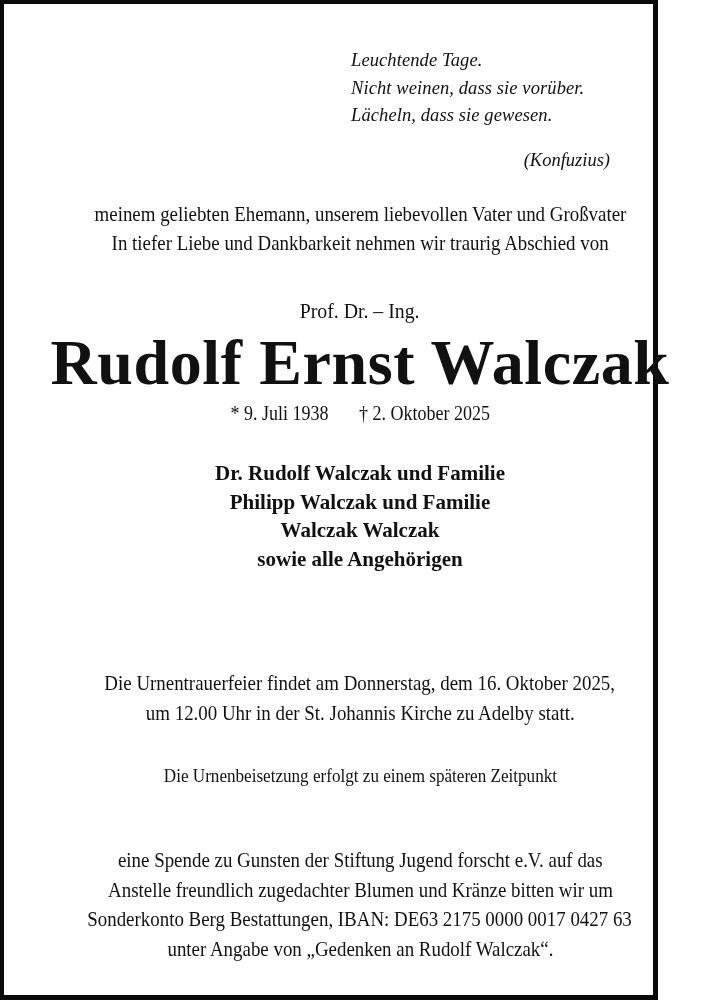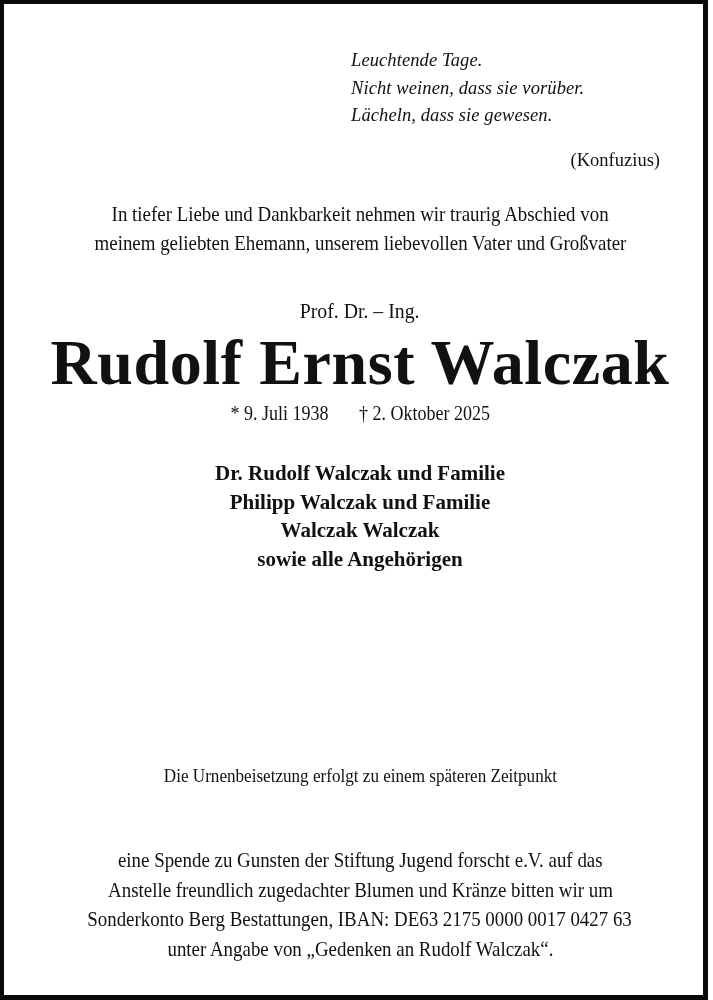--- a/index.html
+++ b/index.html
@@ -11,21 +11,21 @@
       width: 713px;
       height: 1000px;
       overflow: hidden;
       position: relative;
       font-family: "Liberation Serif", "DejaVu Serif", serif;
       color: #111111;
     }
     .frame {
       position: absolute;
       left: 0; top: 0;
-      width: 708px; height: 1000px;
+      width: 658px; height: 1000px;
       box-sizing: border-box;
       border-top: 4px solid #0a0a0a;
       border-left: 4px solid #0a0a0a;
       border-right: 5px solid #0a0a0a;
       border-bottom: 5px solid #0a0a0a;
       background: #ffffff;
     }
     .abs { position: absolute; white-space: nowrap; }
 
     
@@ -34,20 +34,21 @@
       top: 43px;
       font-style: italic;
       font-size: 18.5px;
       line-height: 27.5px;
       letter-spacing: 0.1px;
     }
     .quote-line { display: block; }
     .quote-author {
       right: 43px;
       top: 143px;
+      font-style: italic;
       font-size: 18.5px;
       line-height: 27px;
     }
 
     .center-block {
       position: absolute;
       left: 4px;
       width: 704px;
       text-align: center;
     }
@@ -115,22 +116,22 @@
 <div class="frame">
 
   <div class="abs quote">
     <span class="quote-line">Leuchtende Tage.</span>
     <span class="quote-line">Nicht weinen, dass sie vorüber.</span>
     <span class="quote-line">Lächeln, dass sie gewesen.</span>
   </div>
   <div class="abs quote-author">(Konfuzius)</div>
 
   <div class="center-block intro">
+    <span class="intro-line"><span class="cond">meinem geliebten Ehemann, unserem liebevollen Vater und Großvater</span></span>
     <span class="intro-line"><span class="cond">In tiefer Liebe und Dankbarkeit nehmen wir traurig Abschied von</span></span>
-    <span class="intro-line"><span class="cond">meinem geliebten Ehemann, unserem liebevollen Vater und Großvater</span></span>
   </div>
 
   <div class="center-block title-prefix">
     <span class="cond">Prof. Dr. – Ing.</span>
   </div>
 
   <div class="center-block name">Rudolf Ernst Walczak</div>
 
   <div class="center-block dates">
     <span class="cond">
@@ -138,20 +139,24 @@
     </span>
   </div>
 
   <div class="center-block mourners">
     <span class="mourner">Dr. Rudolf Walczak und Familie</span>
     <span class="mourner">Philipp Walczak und Familie</span>
     <span class="mourner">Walczak Walczak</span>
     <span class="mourner">sowie alle Angehörigen</span>
   </div>
 
+  <div class="center-block ceremony">
+    <span class="line"><span class="cond">Die Urnentrauerfeier findet am Donnerstag, dem 16. Oktober 2025,</span></span>
+    <span class="line"><span class="cond">um 12.00 Uhr in der St. Johannis Kirche zu Adelby statt.</span></span>
+  </div>
 
   <div class="center-block burial">
     <span class="line"><span class="cond">Die Urnenbeisetzung erfolgt zu einem späteren Zeitpunkt</span></span>
   </div>
 
   <div class="center-block donation">
     <span class="line"><span class="cond">eine Spende zu Gunsten der Stiftung Jugend forscht e.V. auf das</span></span>
     <span class="line"><span class="cond">Anstelle freundlich zugedachter Blumen und Kränze bitten wir um</span></span>
     <span class="line"><span class="cond">Sonderkonto Berg Bestattungen, IBAN: DE63 2175 0000 0017 0427 63</span></span>
     <span class="line"><span class="cond">unter Angabe von „Gedenken an Rudolf Walczak“.</span></span>

